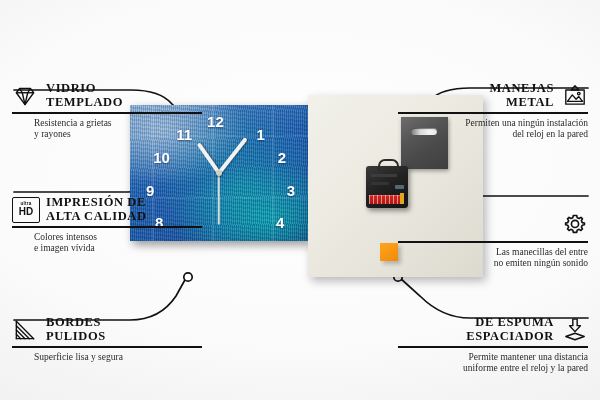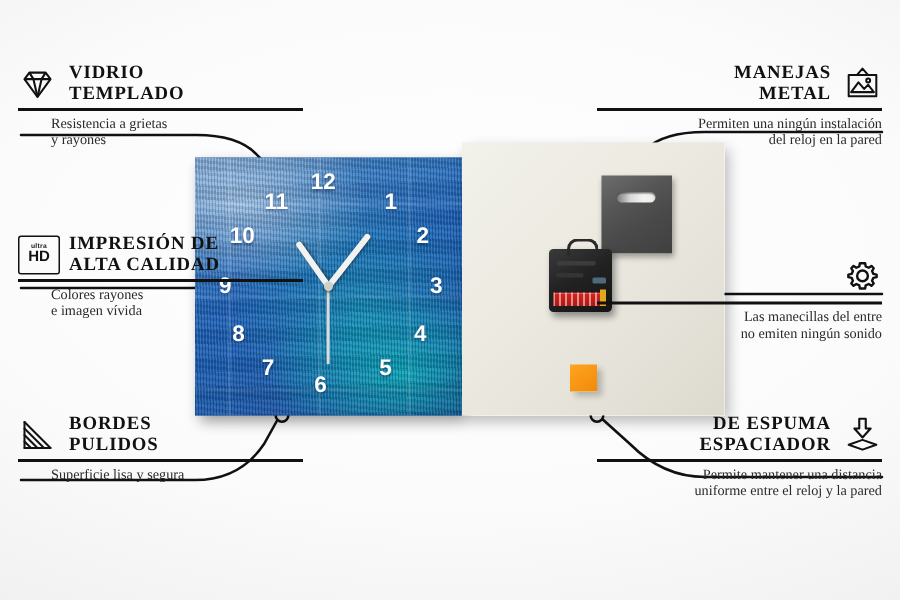--- a/index.html
+++ b/index.html
@@ -15,21 +15,21 @@
     overflow:hidden;
   }
 
   
   #connectors{position:absolute;left:0;top:0;width:600px;height:400px;pointer-events:none;}
 
   
   .prod{position:absolute;}
 
   #clock-panel{
-    left:130px;top:105px;width:178px;height:172px;
+    left:130px;top:105px;width:178px;height:136px;
     box-shadow:3px 4px 9px rgba(0,0,0,.40);
     overflow:hidden;
     background:#1659a8;
   }
   .clock-art{
     position:absolute;inset:0;
     background:
       radial-gradient(ellipse 150px 90px at 78% 84%, rgba(0,220,200,.55) 0%, rgba(0,150,190,0) 62%),
       radial-gradient(ellipse 130px 120px at 62% 58%, rgba(10,190,180,.40) 0%, rgba(10,120,180,0) 65%),
       radial-gradient(ellipse 120px 80px at 18% 18%, rgba(190,215,240,.75) 0%, rgba(120,170,220,0) 70%),
@@ -101,21 +101,21 @@
   #mech-detail-b{position:absolute;left:5px;top:16px;width:18px;height:3px;background:#343434;border-radius:1px;}
   #mech-detail-c{position:absolute;right:4px;top:19px;width:9px;height:4px;background:#4e6a7a;border-radius:1px;}
   #foam-spacer{
     position:absolute;left:72px;top:148px;width:18px;height:18px;
     background:linear-gradient(145deg,#ffa51e 0%,#f08a0a 100%);
     box-shadow:3px 3px 4px rgba(0,0,0,.22);
   }
 
   
   .feature{position:absolute;width:190px;}
-  .feat-head{display:flex;align-items:center;gap:8px;}
+  .feat-head{display:flex;align-items:center;gap:8px;margin-top:40px;}
   .feat-title{
     font-family:"Liberation Serif",serif;font-weight:700;
     font-size:12.5px;line-height:13.5px;letter-spacing:.6px;color:#111;
     text-transform:uppercase;
   }
   .feat-rule{height:1.6px;background:#111;margin:3px 0 4px;}
   .feat-sub{
     font-family:"Liberation Serif",serif;font-size:9.5px;line-height:11.5px;color:#2a2a2a;
   }
   .feat-icon{flex:0 0 auto;width:26px;height:26px;color:#111;}
@@ -233,21 +233,21 @@
           <span class="u">ultra</span>
             <span class="h">HD</span>
         </span>
       </span>
       <span>
         <span class="feat-title" style="display:block">IMPRESIÓN DE</span>
         <span class="feat-title" style="display:block">ALTA CALIDAD</span>
       </span>
     </div>
     <div class="feat-rule"></div>
-    <div class="feat-sub">Colores rayones</div>
+    <div class="feat-sub">Colores intensos</div>
     <div class="feat-sub">e imagen vívida</div>
   </div>
 
   <div class="feature align-left" id="feature-bordes">
     <div class="feat-head">
       <span class="feat-icon">
         <svg viewBox="0 0 24 24" fill="none" stroke="currentColor" stroke-width="1.25" stroke-linecap="round">
           <path d="M4 4 L4 20"></path>
             <path d="M4 20 L20 20"></path>
           <path d="M4 4 L20 20"></path>

